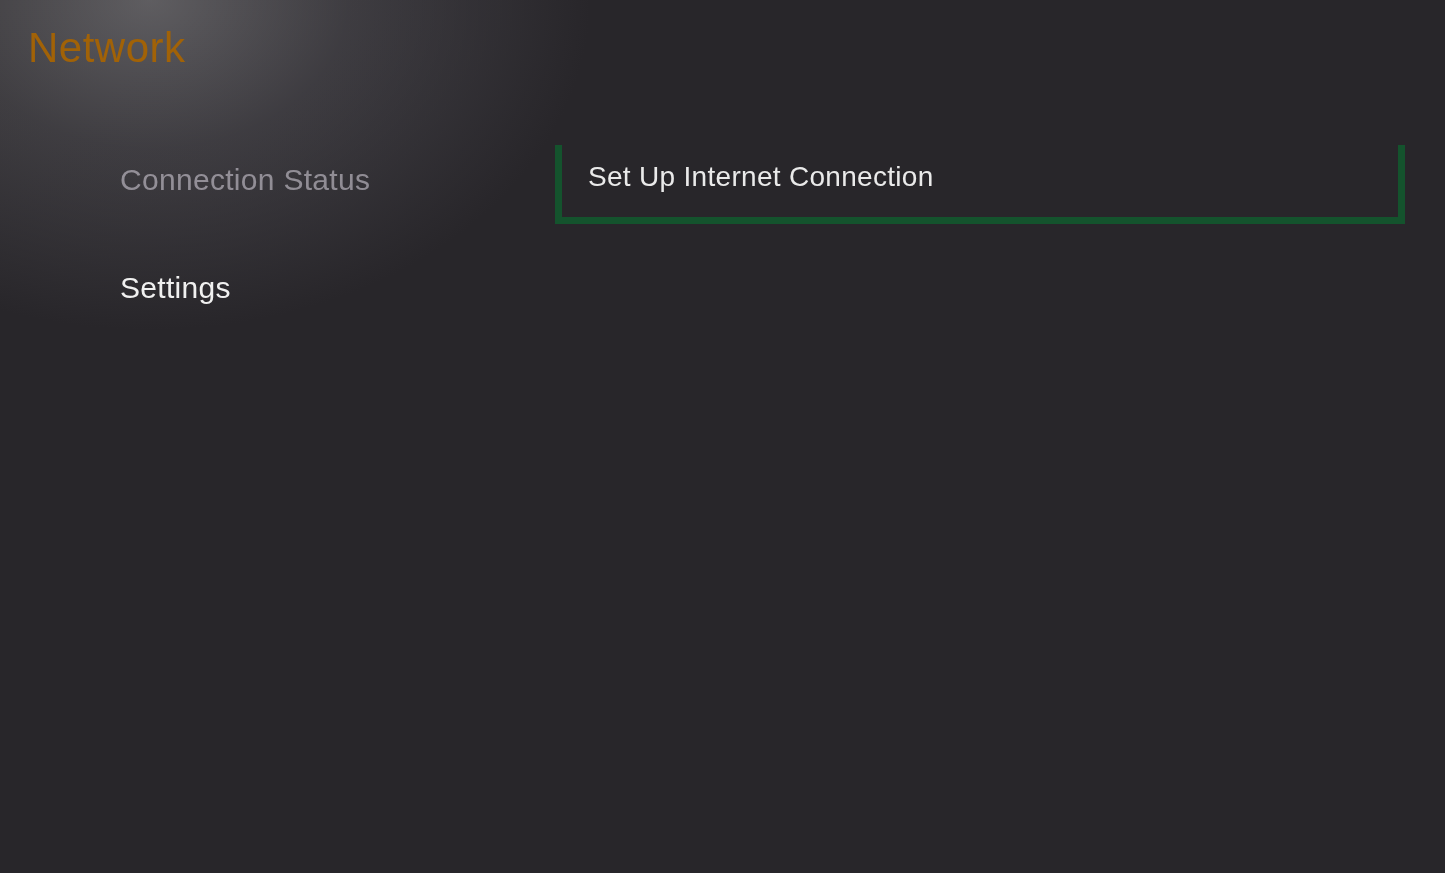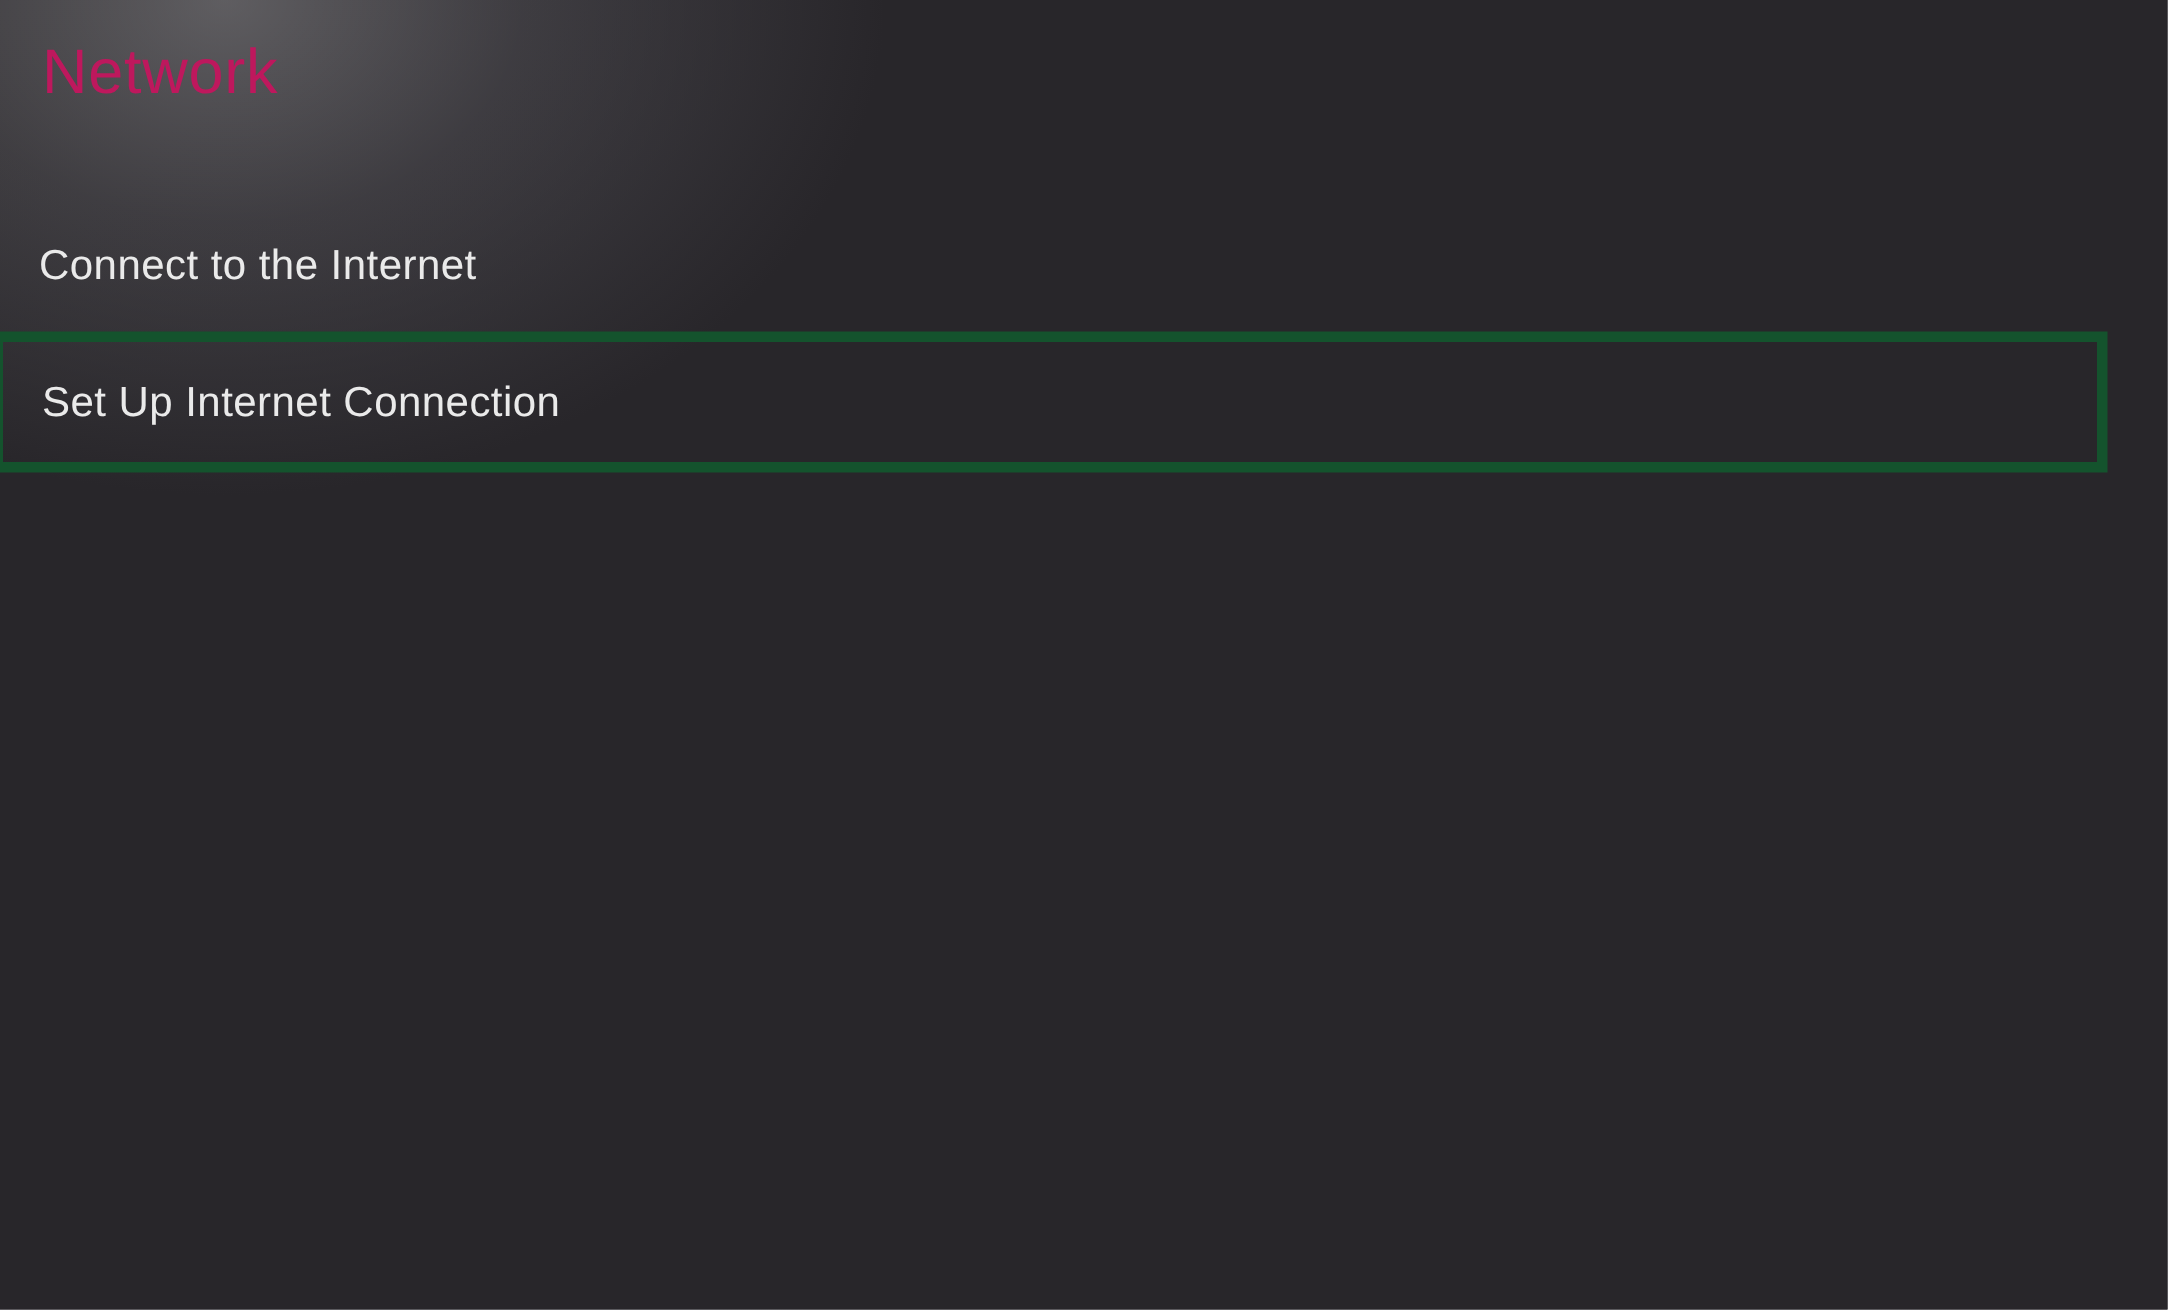--- a/index.html
+++ b/index.html
@@ -19,21 +19,21 @@
       overflow: hidden;
       position: relative;
     }
     
     .page-title {
       position: absolute;
       top: 24px;
       left: 28px;
       font-size: 42px;
       font-weight: 300;
-      color: #be185d;
+      color: #a16207;
       letter-spacing: 0.5px;
     }
     
     .content {
       position: absolute;
       top: 145px;
       left: 0;
       right: 0;
       display: flex;
     }
@@ -86,18 +86,21 @@
       margin-right: -5px;
       padding: 24px 26px;
     }
   </style>
 </head>
 <body>
 
 <h1 class="page-title">Network</h1>
 
 <div class="content">
+  <div class="sidebar">
+    <div class="sidebar-item inactive">Connection Status</div>
+    <div class="sidebar-item active">Settings</div>
+  </div>
 
   <div class="main">
-    <div class="main-item">Connect to the Internet</div>
     <div class="main-item highlighted">Set Up Internet Connection</div>
   </div>
 </div>
 
 </body></html>

